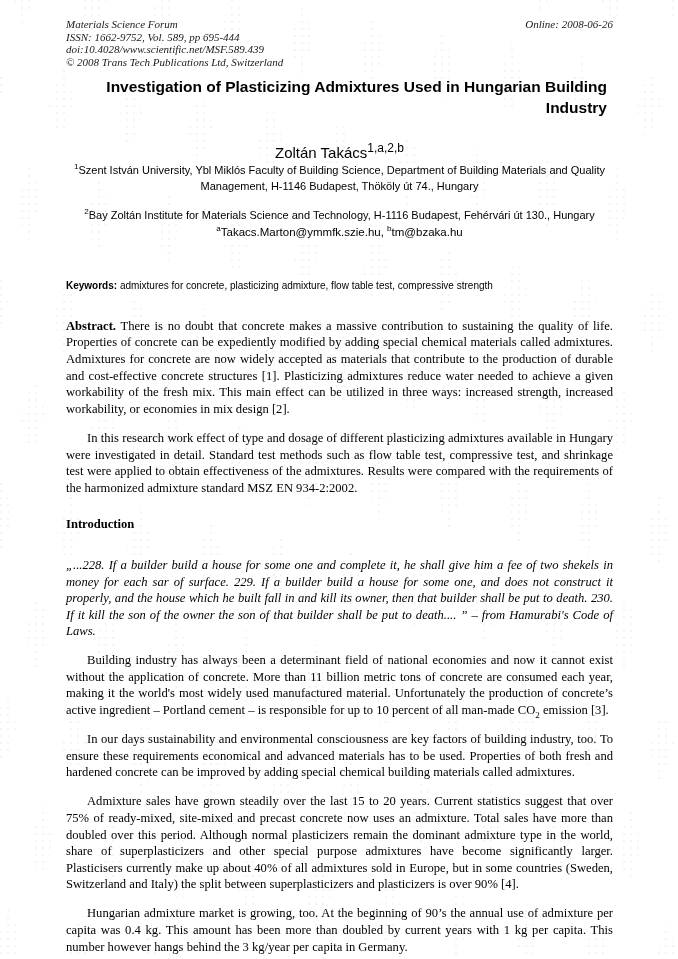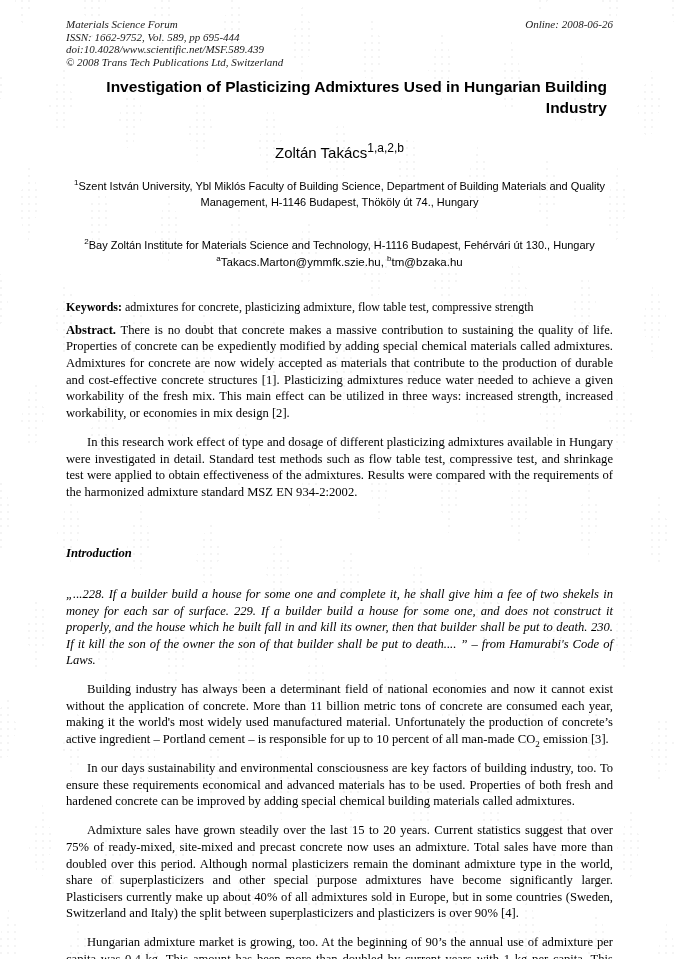--- a/index.html
+++ b/index.html
@@ -76,60 +76,59 @@
     margin-top: 25px;
   }
   .author sup { font-size: 12px; vertical-align: super; line-height: 0; }
 
   
   .affil {
     font-family: "Liberation Sans", sans-serif;
     font-size: 11px;
     line-height: 15.5px;
     text-align: center;
-    margin-top: 16px;
+    margin-top: 0;
     padding: 0 4px;
   }
-  .affil.second { margin-top: 28px; }
+  .affil.second { margin-top: 14px; }
   .affil sup, .emails sup { font-size: 8px; vertical-align: super; line-height: 0; }
 
   .emails {
     font-family: "Liberation Sans", sans-serif;
     font-size: 11.5px;
     line-height: 16px;
     text-align: center;
   }
 
   
   .keywords {
-    font-family: Liberation Serif, serif;
-    font-size: 12px;
+    font-family: Liberation Sans, sans-serif;
+    font-size: 10px;
     line-height: 15px;
-    margin-top: 30px;
+    margin-top: 38px;
   }
   .keywords .kw-label { font-weight: bold; }
 
   
   .body-text {
     font-size: 12.6px;
     line-height: 16.6px;
     text-align: justify;
     text-justify: inter-word;
   }
-  .abstract { margin-top: 7px; }
+  .abstract { margin-top: 25px; }
   .abstract .lead { font-weight: bold; }
   .para { text-indent: 21px; margin-top: 0; }
   .para.first { text-indent: 0; }
 
   .section-heading {
     font-weight: bold;
     font-size: 12.6px;
     line-height: 16.6px;
-    margin-top: 45px;
-    font-style: italic;
+    margin-top: 20px;
   }
 
   .quote {
     font-style: italic;
     font-size: 12.6px;
     line-height: 16.6px;
     text-align: justify;
     margin-top: 24px;
   }
 

